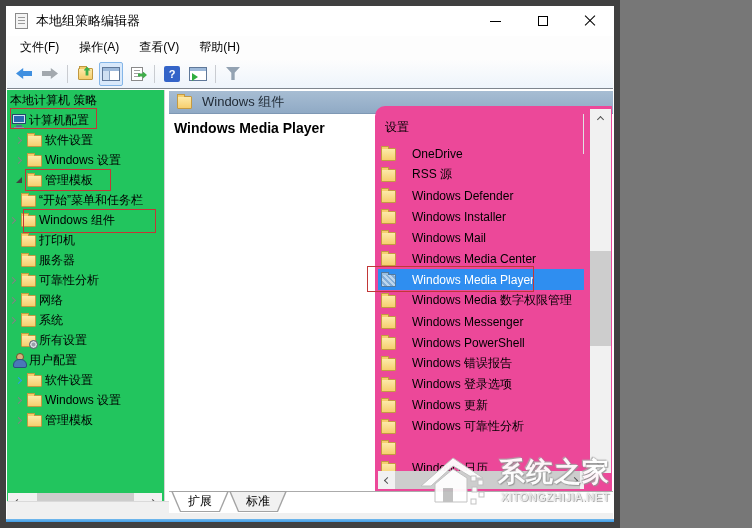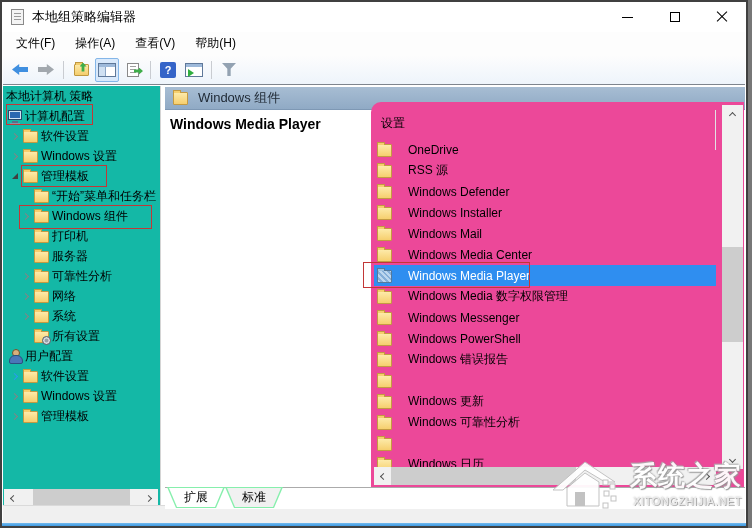--- a/index.html
+++ b/index.html
@@ -1,20 +1,20 @@
 <!DOCTYPE html>
 <html><head>
 <meta charset="utf-8">
 <style>
   html,body{margin:0;padding:0;background:#777;}
   *{box-sizing:border-box;}
   .window{
-    position:relative;width:748px;height:528px;background:#fff;
+    position:relative;width:620px;height:528px;background:#fff;
     font-family:"Liberation Sans","DejaVu Sans",sans-serif;color:#000;
-    border:2px solid #404040;overflow:hidden;
+    border:6px solid #404040;overflow:hidden;
   }
   
   .titlebar{position:absolute;left:1px;top:0;right:1px;height:30px;background:#fff;display:flex;align-items:center;}
   .app-icon{width:13px;height:16px;margin-left:8px;background:#f4f4f4;border:1px solid #8a8a8a;position:relative;}
   .app-icon::before{content:'';position:absolute;left:2px;top:3px;width:7px;height:1px;background:#9a9a9a;box-shadow:0 3px 0 #9a9a9a,0 6px 0 #9a9a9a;}
   .title-text{margin-left:8px;font-size:13px;}
   .win-controls{margin-left:auto;display:flex;height:100%;}
   .win-btn{width:47px;height:100%;display:flex;align-items:center;justify-content:center;}
   .min-glyph{width:11px;height:1px;background:#000;}
   .max-glyph{width:10px;height:10px;border:1px solid #000;}
@@ -44,27 +44,27 @@
   .ic-export-list::after{content:'';position:absolute;right:-5px;top:4px;width:9px;height:7px;background:#3fae4a;clip-path:polygon(0 30%,55% 30%,55% 0,100% 50%,55% 100%,55% 70%,0 70%);}
   .ic-help{width:16px;height:16px;background:#3464c8;border-radius:2px;color:#fff;font-size:11px;font-weight:bold;text-align:center;line-height:16px;}
   .ic-help::before{content:'?';}
   .ic-show-action-pane{width:18px;height:14px;background:#fff;border:1px solid #5f7899;}
   .ic-show-action-pane::before{content:'';position:absolute;left:0;top:0;right:0;height:3px;background:#9db9da;}
   .ic-show-action-pane::after{content:'';position:absolute;left:2px;top:5px;width:0;height:0;border-left:6px solid #2fae3f;border-top:4px solid transparent;border-bottom:4px solid transparent;}
   .ic-filter{width:14px;height:13px;background:#93a2b2;clip-path:polygon(0 0,100% 0,62% 45%,62% 100%,38% 100%,38% 45%);}
   
   .main{position:absolute;left:1px;top:84px;right:1px;height:423px;background:#fff;}
   
-  .tree-pane{position:absolute;left:0;top:0;width:157px;height:100%;background:#14b8a6;overflow:hidden;}
+  .tree-pane{position:absolute;left:0;top:0;width:157px;height:100%;background:#22c55e;overflow:hidden;}
   .tree-rows{position:absolute;left:0;top:0;right:0;}
   .tree-row{display:flex;align-items:center;height:20px;font-size:12px;white-space:nowrap;gap:3px;}
   .tree-row.lv0{padding-left:3px;}
   .tree-row.lv1{padding-left:5px;}
   .tree-row.lv2{padding-left:6px;}
-  .tree-row.lv3{padding-left:17px;}
+  .tree-row.lv3{}
   .arw{flex:0 0 11px;width:11px;display:flex;align-items:center;justify-content:center;}
   .a-collapsed{width:5px;height:5px;border-right:1.4px solid #848484;border-top:1.4px solid #848484;transform:rotate(45deg);}
   .a-collapsed-blue{width:5px;height:5px;border-right:1.6px solid #2a9cf0;border-top:1.6px solid #2a9cf0;transform:rotate(45deg);}
   .a-expanded{width:0;height:0;border-left:6px solid transparent;border-bottom:6px solid #404040;}
   .ic-folder,.ic-folder-settings{width:15px;height:12px;background:linear-gradient(#fdeaa9,#f6cf6e);border:1px solid #c49a42;border-radius:1px;flex:0 0 15px;margin-top:1px;}
   .ic-folder::before,.ic-folder-settings::before{content:'';position:absolute;top:-3px;left:-1px;width:6px;height:2px;background:#f6cf6e;border:1px solid #c49a42;border-bottom:none;}
   .ic-folder-settings::after{content:'';position:absolute;right:-3px;bottom:-3px;width:7px;height:7px;background:#97a0a8;border:1px solid #5d656d;border-radius:50%;box-shadow:inset 0 0 0 1.5px #d8dde2;}
   .ic-computer{width:14px;height:10px;background:#cfe2f2;border:1px solid #25486b;flex:0 0 14px;margin-top:-2px;}
   .ic-computer::before{content:'';position:absolute;inset:1px;background:#2a68b0;}
   .ic-computer::after{content:'';position:absolute;left:3px;bottom:-4px;width:6px;height:2px;background:#56708a;box-shadow:-2px 2px 0 0 #8296aa,2px 2px 0 0 #8296aa;}
@@ -99,21 +99,21 @@
   .vscroll .sb-btn{height:17px;flex:0 0 17px;}
   .sb-track{position:relative;flex:1;}
   .sb-thumb{position:absolute;background:#cdcdcd;}
   .ch{display:inline-block;width:5px;height:5px;border-right:1.5px solid #505050;border-bottom:1.5px solid #505050;}
   .ch-l{transform:rotate(135deg);margin-left:2px;}
   .ch-r{transform:rotate(-45deg);margin-right:2px;}
   .ch-u{transform:rotate(-135deg);margin-top:3px;}
   .ch-d{transform:rotate(45deg);margin-bottom:3px;}
   
   .tab-strip{position:absolute;left:0;right:0;top:401px;height:22px;border-top:1px solid #ababab;display:flex;padding-left:2px;background:#fff;z-index:3;}
-  .tab{height:21px;margin-top:-1px;padding:1px;clip-path:polygon(0 0,100% 0,calc(100% - 9px) 100%,9px 100%);background:#86efac;}
+  .tab{height:21px;margin-top:-1px;padding:1px;clip-path:polygon(0 0,100% 0,calc(100% - 9px) 100%,9px 100%);background:#a3a3a3;}
   .tab-in{height:19px;clip-path:polygon(1px 0,calc(100% - 1px) 0,calc(100% - 9px) 100%,9px 100%);background:#f1f1f1;font-size:12px;line-height:18px;padding:0 16px;}
   .tab.active .tab-in{background:#fff;}
   
   .statusbar{position:absolute;left:1px;right:1px;bottom:3px;height:18px;background:#f0f0f0;border-top:1px solid #dadada;}
   .bottom-border{position:absolute;left:0;right:0;bottom:0;height:3px;background:linear-gradient(#74b9ec,#3e9be4);}
   
   .anno{position:absolute;border:1px solid #c23737;z-index:8;}
   .anno-1{left:4px;top:102px;width:87px;height:21px;}
   .anno-2{left:19px;top:163px;width:86px;height:22px;}
   .anno-3{left:17px;top:203px;width:133px;height:24px;}
@@ -355,20 +355,21 @@
             <div class="list-row">
               <span class="ic ic-folder"></span>
               <span class="lbl">Windows PowerShell</span>
             </div>
             <div class="list-row">
               <span class="ic ic-folder"></span>
               <span class="lbl">Windows 错误报告</span>
             </div>
             <div class="list-row">
               <span class="ic ic-folder"></span>
+              <span class="lbl">Windows 登录选项</span>
             </div>
             <div class="list-row">
               <span class="ic ic-folder"></span>
               <span class="lbl">Windows 更新</span>
             </div>
             <div class="list-row">
               <span class="ic ic-folder"></span>
               <span class="lbl">Windows 可靠性分析</span>
             </div>
             <div class="list-row">

